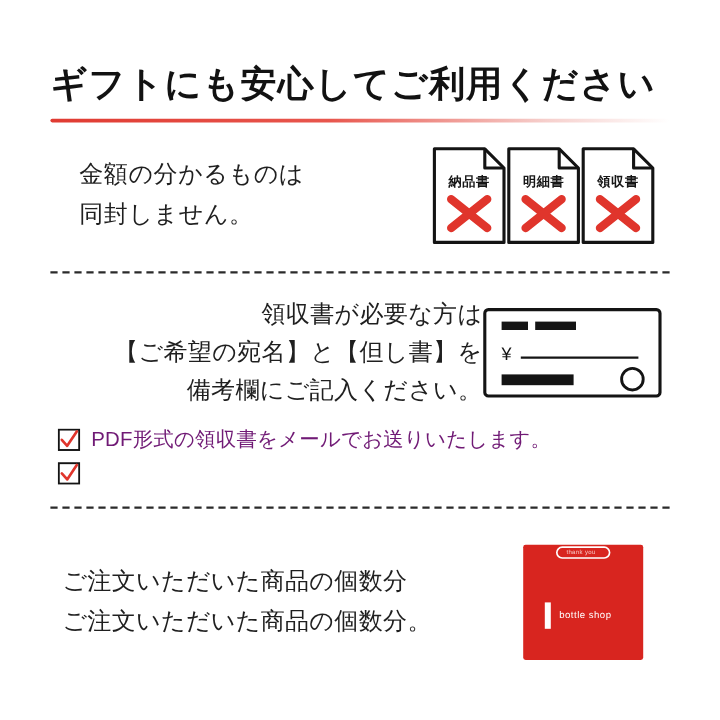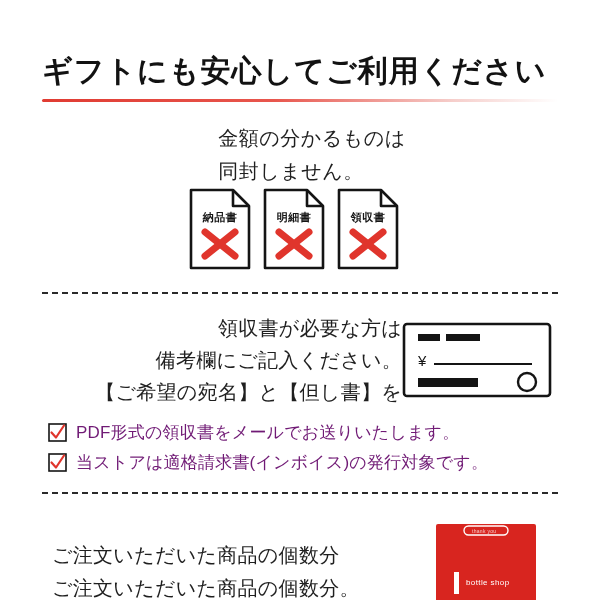--- a/index.html
+++ b/index.html
@@ -48,32 +48,31 @@
   }
   .sep1 { margin-top: 22px; }
   .sep2 { margin-top: 18px; }
 
   
   .sec1 {
     display: flex;
     align-items: center;
     justify-content: space-between;
     margin-top: 20px;
-    flex-direction: column;
   }
   .sec1-text {
     font-size: 20px;
     line-height: 1.65;
     color: #1f1f1f;
     letter-spacing: 0.5px;
     padding-left: 24px;
   }
   .docs {
     display: flex;
-    gap: 12px;
+    gap: 0;
     padding-right: 12px;
   }
   .doc {
     position: relative;
     width: 62px;
     height: 82px;
   }
   .doc svg { display: block; }
   .doc-label {
     position: absolute;
@@ -226,22 +225,22 @@
       </div>
 
     </div>
   </div>
 
   <div class="dashed sep1"></div>
 
   <div class="sec2">
     <div class="sec2-text">
       <div>領収書が必要な方は</div>
+      <div>【ご希望の宛名】と【但し書】を</div>
       <div>備考欄にご記入ください。</div>
-      <div>【ご希望の宛名】と【但し書】を</div>
     </div>
     <div class="receipt">
       <svg width="150" height="76" viewBox="0 0 150 76">
         <rect x="2" y="2" width="146" height="72" rx="3" fill="#ffffff" stroke="#141414" stroke-width="2.6"></rect>
         <rect x="16" y="12" width="22" height="7" fill="#141414"></rect>
         <rect x="44" y="12" width="34" height="7" fill="#141414"></rect>
         <text x="16" y="44" font-family="'Liberation Sans', sans-serif" font-size="15" fill="#141414">¥</text>
         <line x1="32" y1="42" x2="130" y2="42" stroke="#141414" stroke-width="2"></line>
         <rect x="16" y="56" width="60" height="9" fill="#141414"></rect>
         <circle cx="125" cy="60" r="9" fill="none" stroke="#141414" stroke-width="2.4"></circle>
@@ -259,21 +258,20 @@
       </span>
       <span class="check-text">PDF形式の領収書をメールでお送りいたします。</span>
     </div>
     <div class="check-row">
       <span class="check-box">
         <svg width="19" height="19" viewBox="0 0 19 19">
           <rect x="1" y="1" width="17" height="17" fill="#ffffff" stroke="#141414" stroke-width="1.6"></rect>
           <path d="M3.5 9.5 L8 14.5 L16 2.5" fill="none" stroke="#e0352c" stroke-width="2.2" stroke-linecap="round" stroke-linejoin="round"></path>
         </svg>
       </span>
-      <span class="check-text">当ストアは適格請求書(インボイス)の発行対象です。</span>
     </div>
   </div>
 
   <div class="dashed sep2"></div>
 
   <div class="sec3">
     <div class="sec3-text">
       <div>ご注文いただいた商品の個数分</div>
       <div>ご注文いただいた商品の個数分。</div>
     </div>

